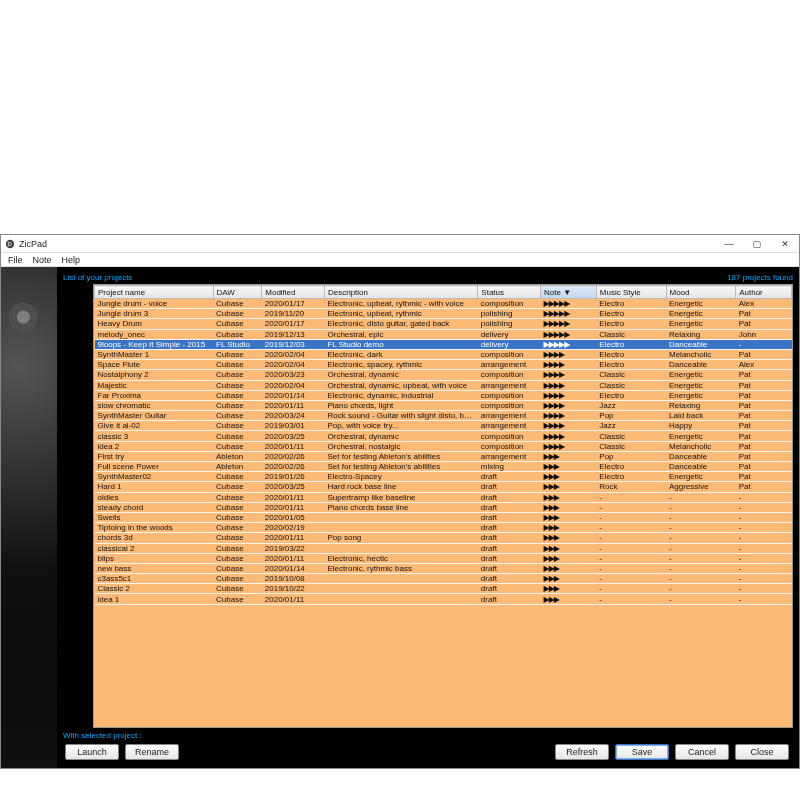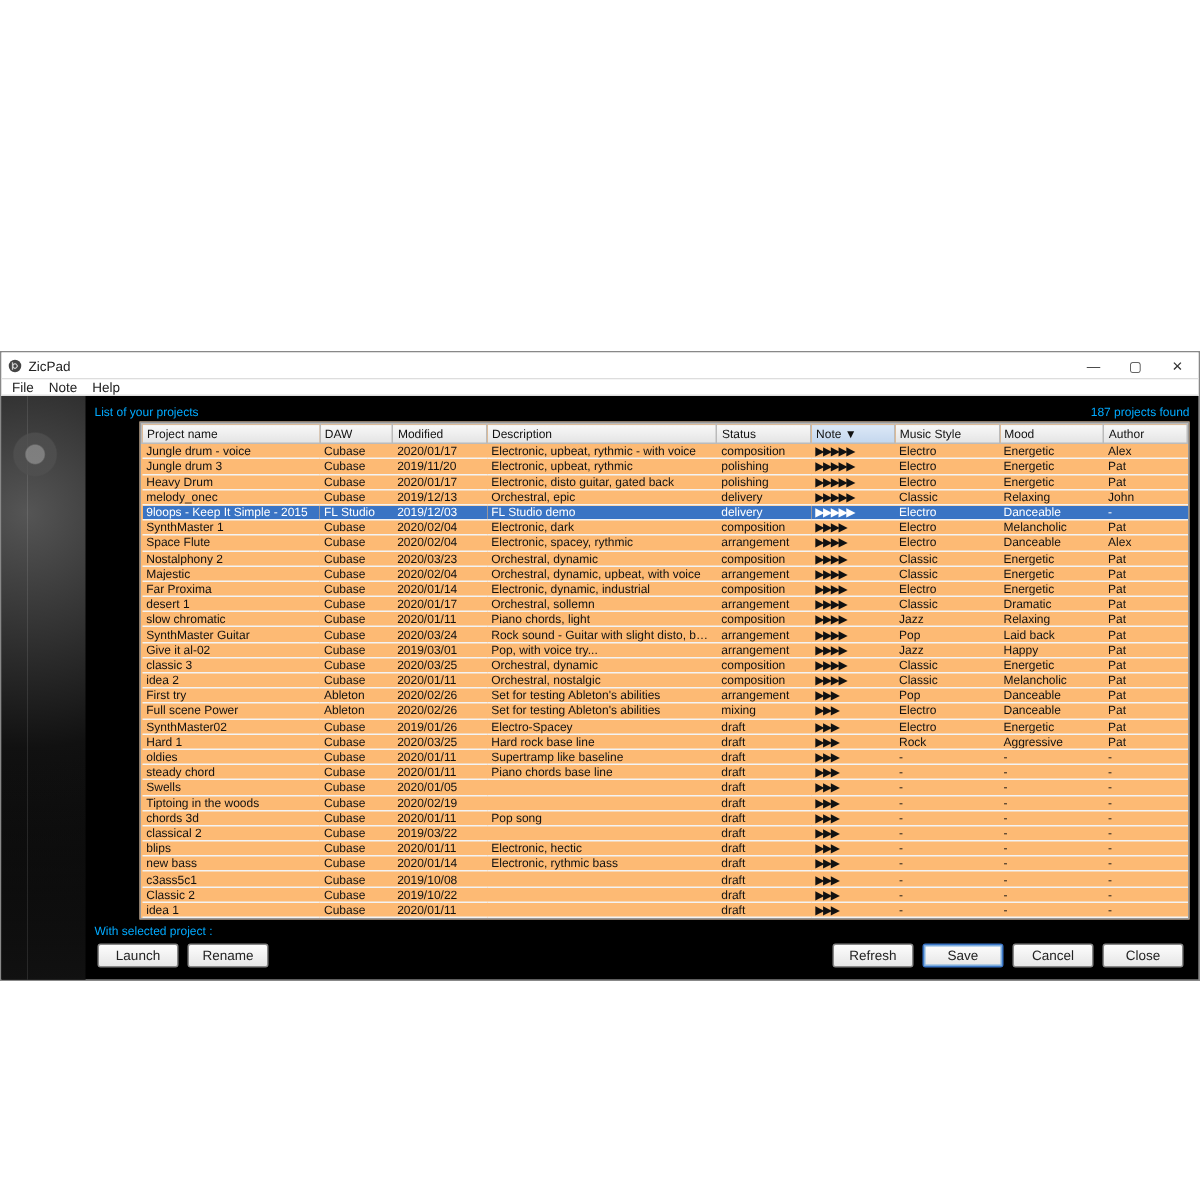--- a/index.html
+++ b/index.html
@@ -1,20 +1,20 @@
 <!DOCTYPE html>
 <html><head>
 <meta charset="utf-8">
 <style>
   * { box-sizing: border-box; margin: 0; padding: 0; }
   html, body { width: 800px; height: 800px; background: #fff; font-family: "Segoe UI", Tahoma, sans-serif; font-size: 8px; overflow: hidden; }
   .window {
     position: absolute;
     left: 0; top: 234px;
-    width: 800px; height: 420px;
+    width: 800px; height: 535px;
     border: 1px solid #888;
     background: #f0f0f0;
     display: flex; flex-direction: column;
   }
   .titlebar {
     height: 18px; background: #fff;
     display: flex; align-items: center;
     border-bottom: 1px solid #ddd;
     font-size: 9px;
     padding-left: 4px;
@@ -272,31 +272,20 @@
                 <td>Cubase</td>
                 <td>2020/01/14</td>
                 <td>Electronic, dynamic, industrial</td>
                 <td>composition</td>
                 <td class="notestars">▶▶▶▶</td>
                 <td>Electro</td>
                 <td>Energetic</td>
                 <td>Pat</td>
               </tr>
               <tr>
-                <td>desert 1</td>
-                <td>Cubase</td>
-                <td>2020/01/17</td>
-                <td>Orchestral, sollemn</td>
-                <td>arrangement</td>
-                <td class="notestars">▶▶▶▶</td>
-                <td>Classic</td>
-                <td>Dramatic</td>
-                <td>Pat</td>
-              </tr>
-              <tr>
                 <td>slow chromatic</td>
                 <td>Cubase</td>
                 <td>2020/01/11</td>
                 <td>Piano chords, light</td>
                 <td>composition</td>
                 <td class="notestars">▶▶▶▶</td>
                 <td>Jazz</td>
                 <td>Relaxing</td>
                 <td>Pat</td>
               </tr>

